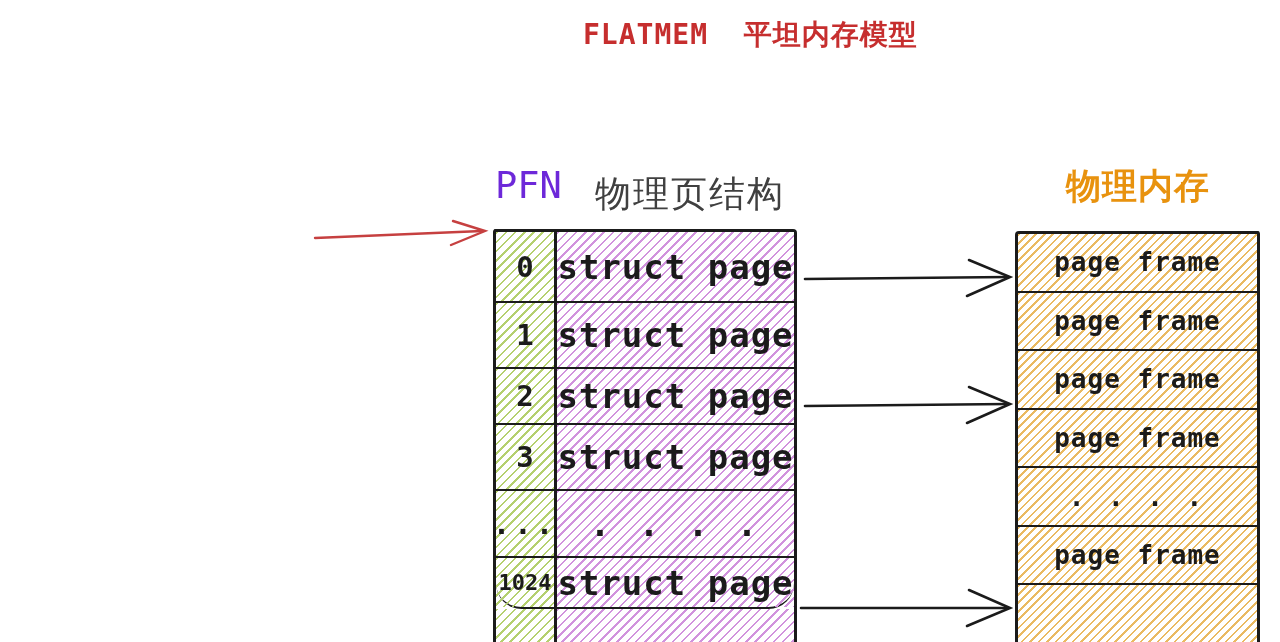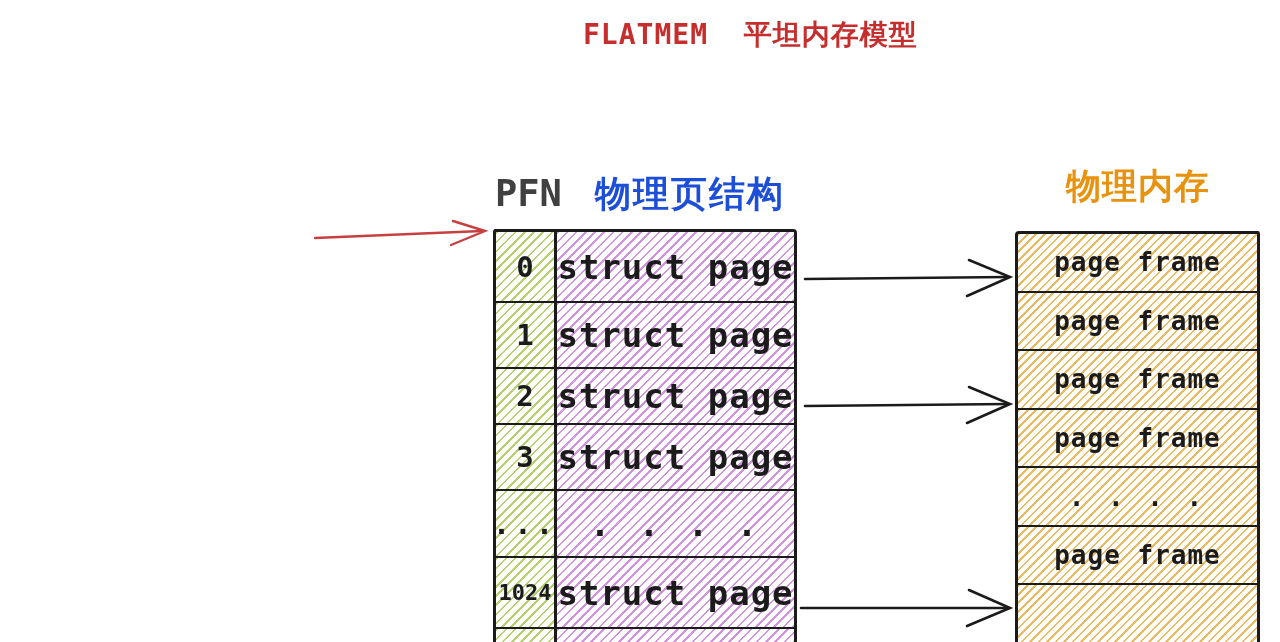--- a/index.html
+++ b/index.html
@@ -13,26 +13,26 @@
   .title{
     position:absolute;left:583px;top:16px;
     font-size:28px;font-weight:bold;color:#c62e2e;
     white-space:pre;letter-spacing:1px;
   }
   .pointer-label{
     position:absolute;left:16px;top:224px;
     font-size:25px;font-weight:bold;color:#c64040;white-space:pre;
   }
   .pfn-header{
-    position:absolute;left:495px;top:172px;
-    font-size:37px;font-weight:bold;color:#404040;
+    position:absolute;left:495px;top:164px;
+    font-size:37px;font-weight:normal;color:#6d28d9;
   }
   .page-struct-header{
     position:absolute;left:595px;top:170px;
-    font-size:36px;font-weight:bold;color:#1d4ed8;letter-spacing:2px;
+    font-size:36px;font-weight:normal;color:#404040;letter-spacing:2px;
   }
   .memory-header{
     position:absolute;left:1066px;top:163px;
     font-size:35px;font-weight:bold;color:#e8920e;letter-spacing:1px;
   }
 
   
   .ptable{
     position:absolute;left:493px;top:229px;width:304px;height:413px;
     border:3px solid #1b1b1b;border-bottom:none;box-sizing:border-box;
@@ -61,21 +61,21 @@
     font-weight:bold;font-size:26px;letter-spacing:1px;box-sizing:border-box;
     border-bottom:2px solid #1b1b1b;
     background-image:repeating-linear-gradient(135deg,#eaba62 0px,#eaba62 1.8px,rgba(255,255,255,0) 1.8px,rgba(255,255,255,0) 6px);
   }
   .mtable .frame-cell:last-child{border-bottom:none;}
   .small-num{font-size:22px;letter-spacing:0;}
   .dots{letter-spacing:4px;}
 
   
   .lr0{height:71px;}.lr1{height:66px;}.lr2{height:56px;}
-  .lr3{height:66px;}.lr4{height:67px;}.lr5{height:71px;}
+  .lr3{height:66px;}.lr4{height:67px;}.lr5{height:51px;border-radius:27px;}
   
   .rr0{height:66px;}.rr1{height:68px;}.rr2{height:68px;}
   .rr3{height:75px;}.rr4{height:57px;}.rr5{height:63px;}
 
   
   .arrow{position:absolute;}
 </style>
 </head>
 <body>
 

